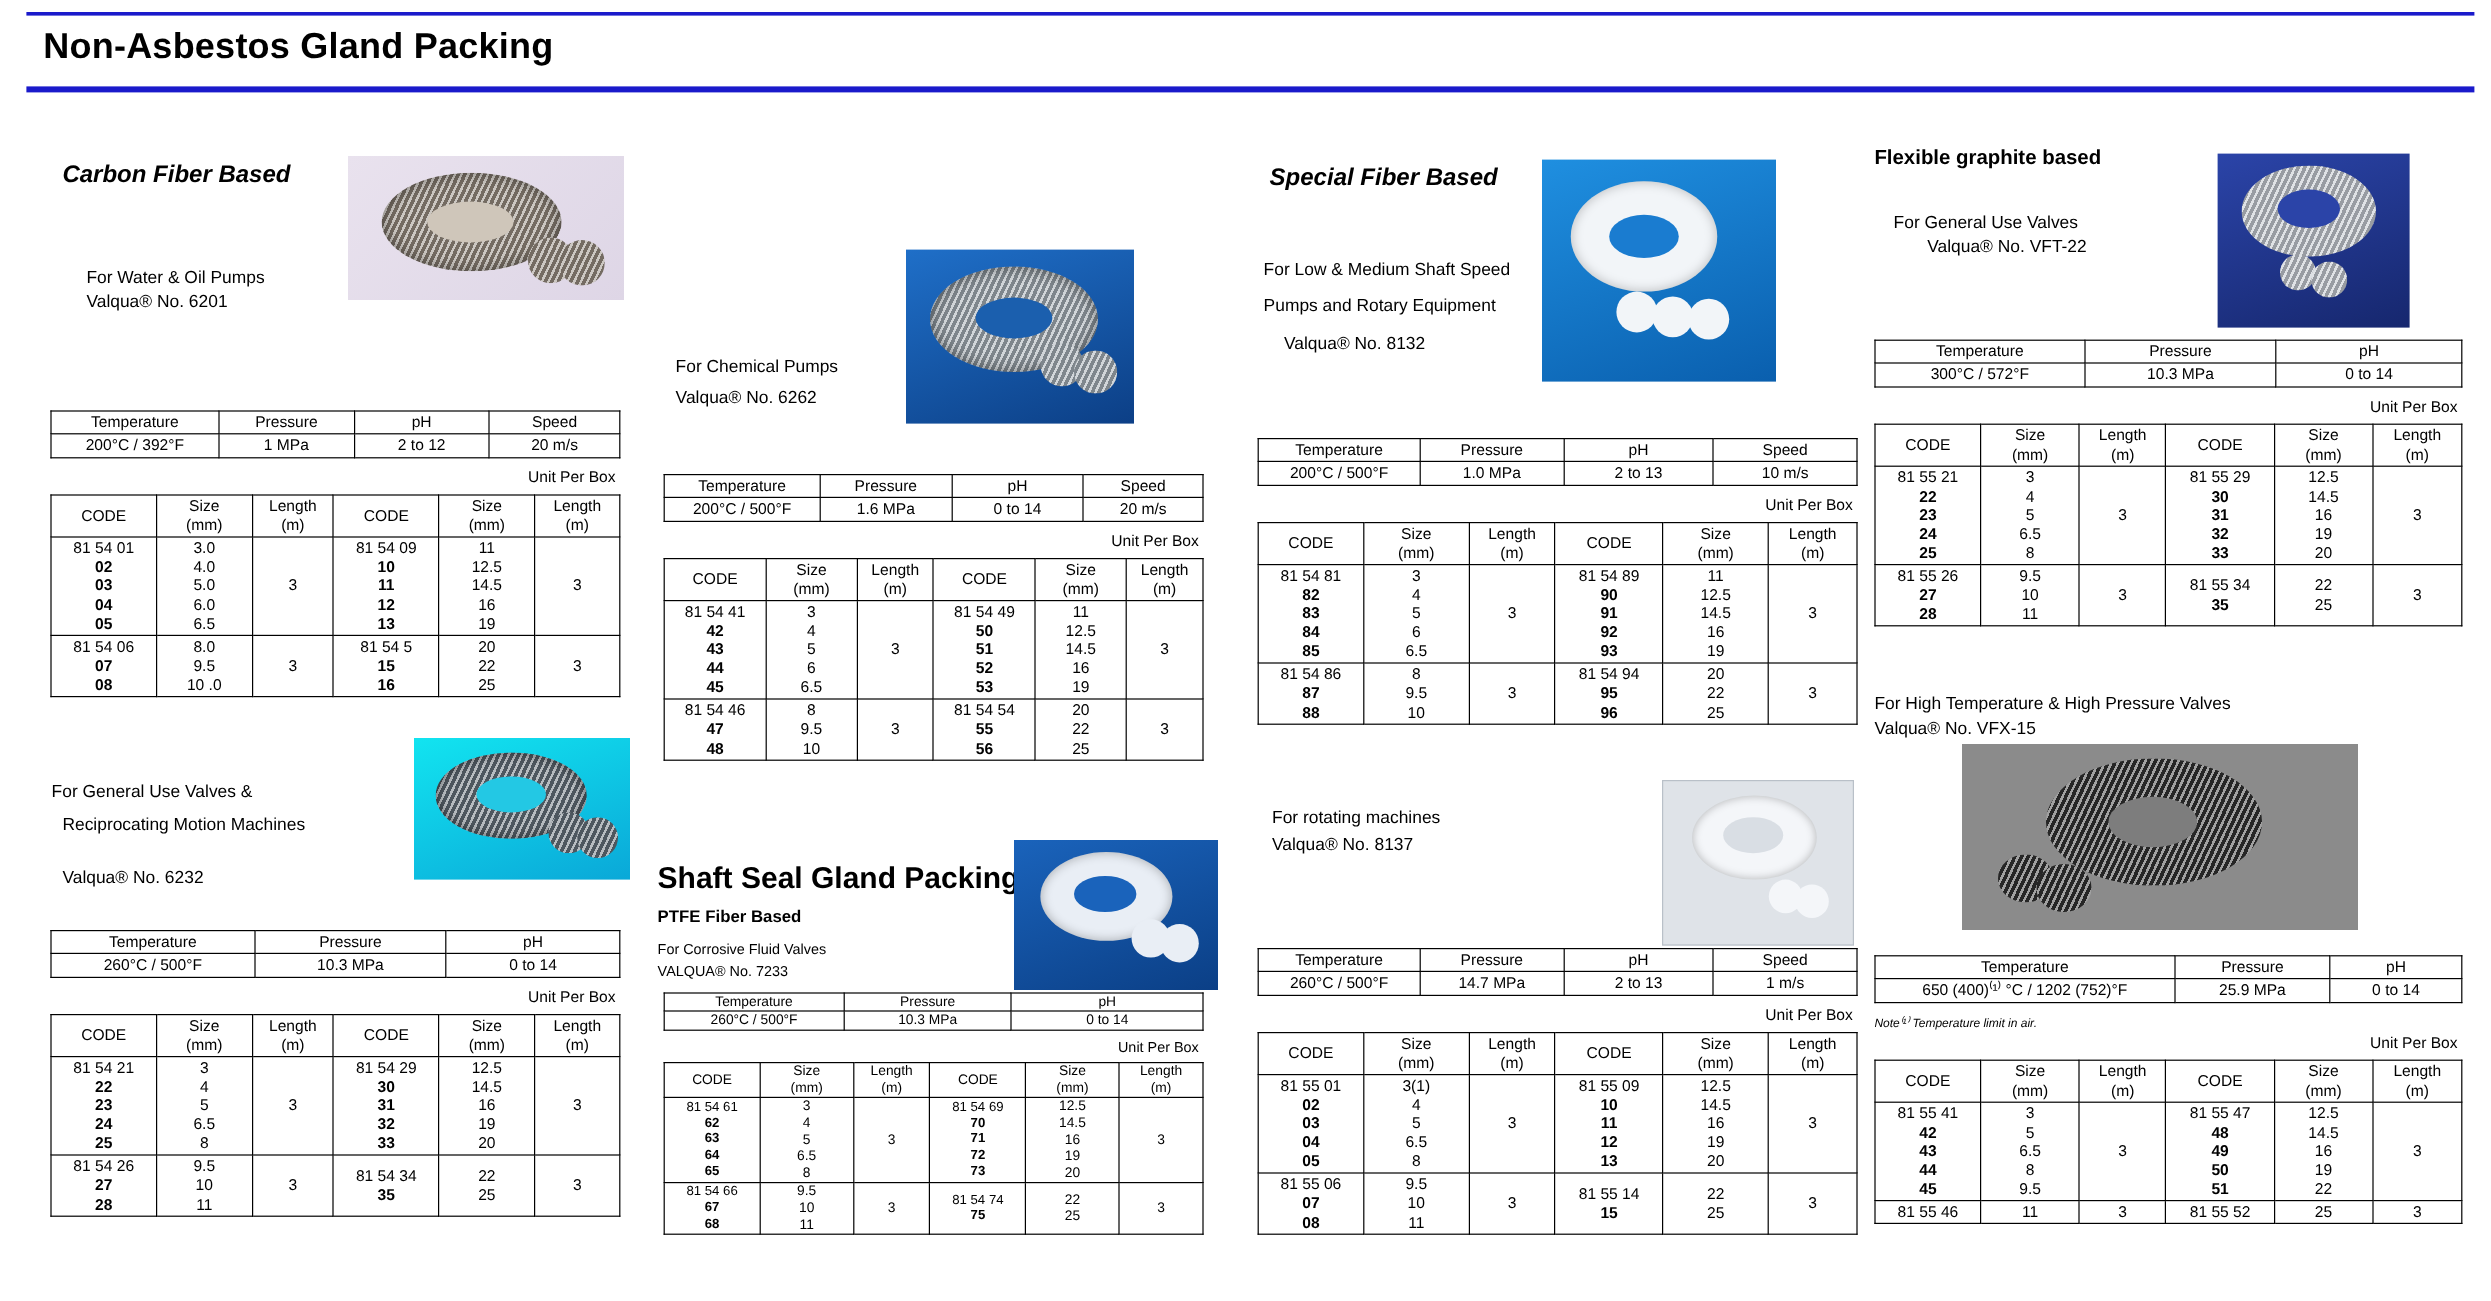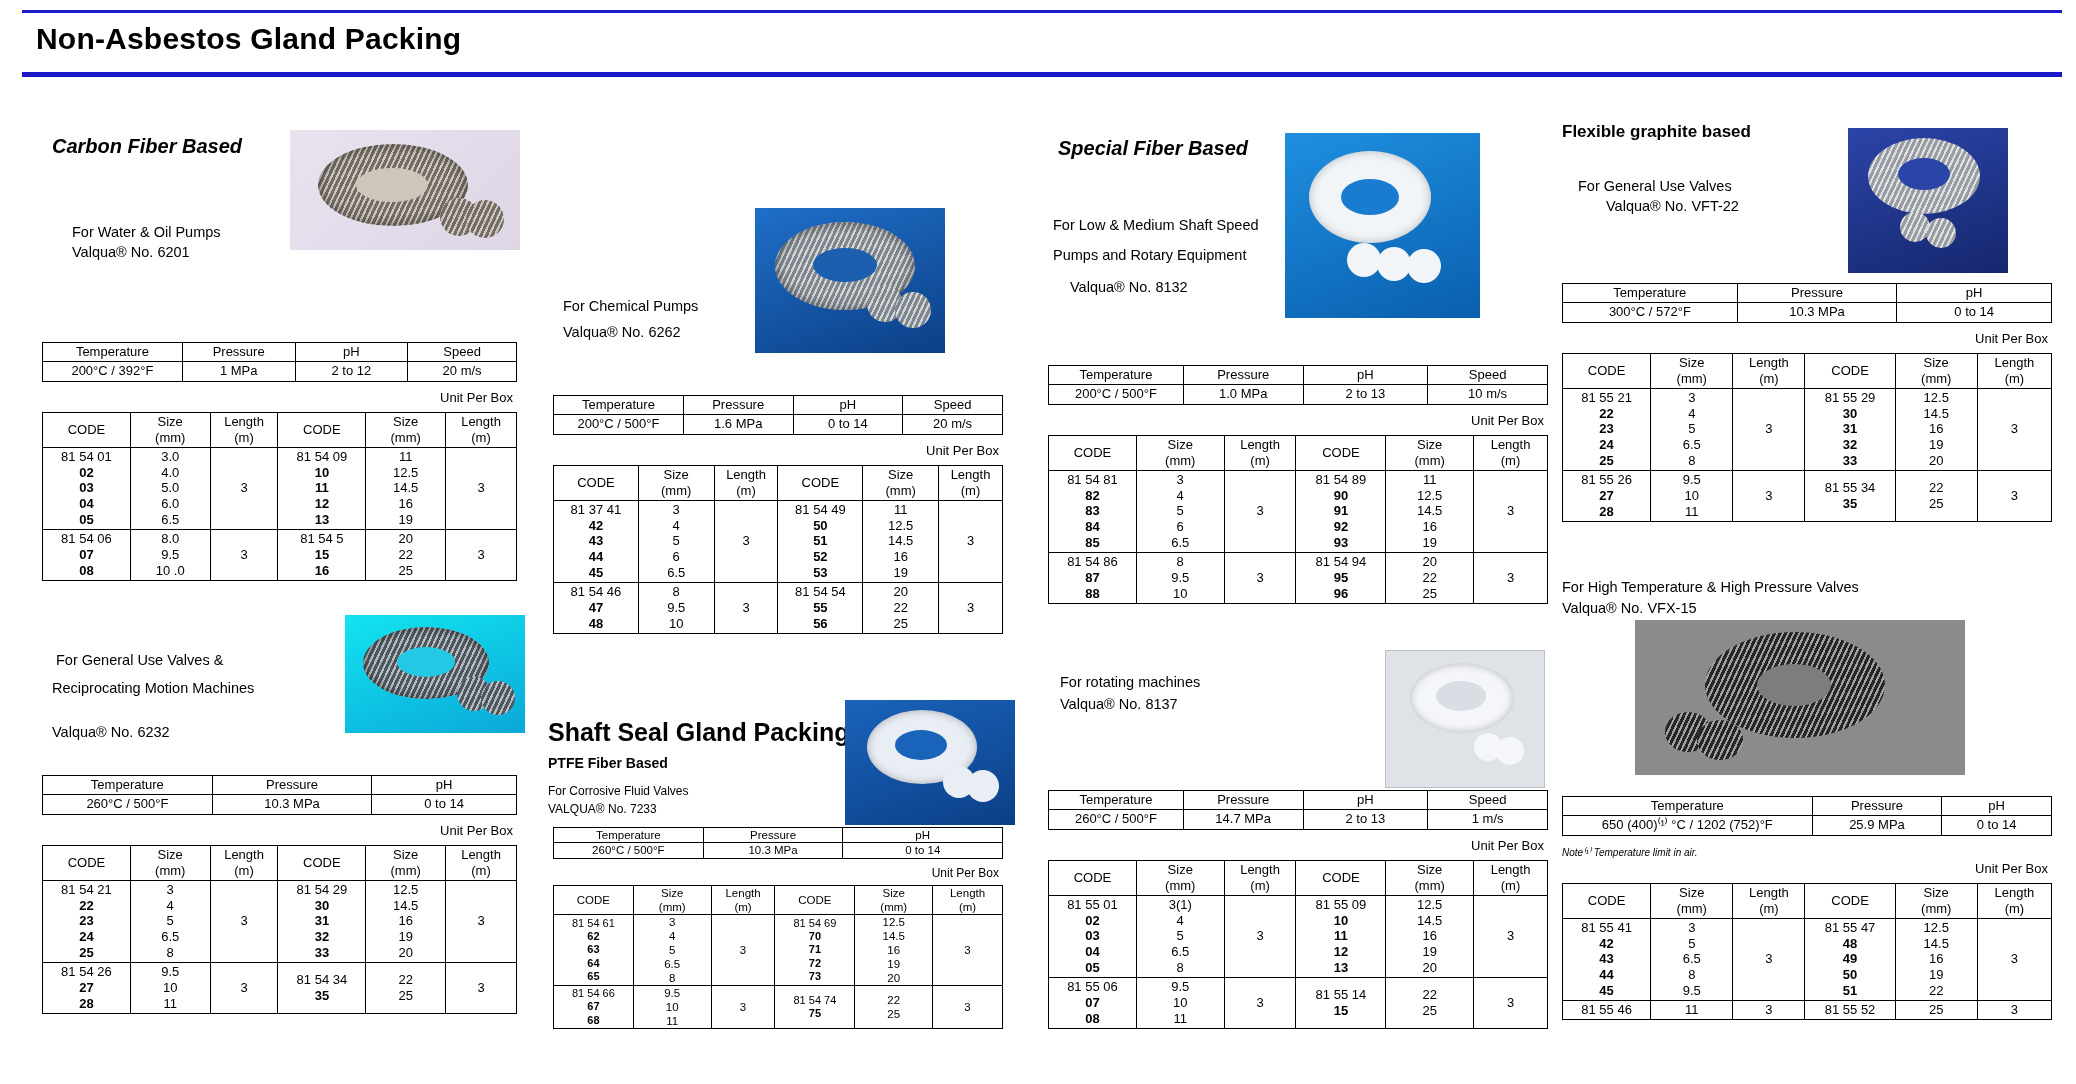--- a/index.html
+++ b/index.html
@@ -208,21 +208,21 @@
   </tbody>
     </table>
 
   <div class="photo" style="left:345px; top:615px; width:180px; height:118px; background:linear-gradient(160deg,#12e4f0,#0aa8d8);">
     <div class="coil ph-rope" style="left:18px; top:12px; width:126px; height:72px; background-color:#5f6a74; box-shadow:inset 0 0 10px rgba(0,0,0,.5);"></div>
     <div class="coil" style="left:52px; top:32px; width:58px; height:30px; background:#23c8e4;"></div>
     <div class="coil ph-rope" style="left:112px; top:62px; width:34px; height:34px; background-color:#5f6a74;"></div>
     <div class="coil ph-rope" style="left:136px; top:66px; width:34px; height:34px; background-color:#5f6a74;"></div>
   </div>
 
-  <div class="abs cap" style="left:56px; top:650px;">For General Use Valves &amp;</div>
+  <div class="abs cap" style="left:43px; top:650px;">For General Use Valves &amp;</div>
   <div class="abs cap" style="left:52px; top:678px;">Reciprocating Motion Machines</div>
   <div class="abs cap" style="left:52px; top:722px;">Valqua® No. 6232</div>
 
   <table class="t" style="position:absolute; left:42px; top:775px; width:475px;">
     <tbody>
         <tr>
       <th style="width:170px;">Temperature</th>
       <th style="width:160px;">Pressure</th>
       <th style="width:145px;">pH</th>
     </tr>
@@ -370,21 +370,21 @@
       <th style="width:76px;">
             <div class="stack">Size<br>(mm)</div>
           </th>
       <th style="width:64px;">
             <div class="stack">Length<br>(m)</div>
           </th>
     </tr>
     <tr>
       <td class="codecell">
             <div class="stack">
-        <span>81 37 41</span>
+        <span>81 54 41</span>
         <span class="sub">42</span>
         <span class="sub">43</span>
         <span class="sub">44</span>
         <span class="sub">45</span>
       </div>
           </td>
       <td class="lft">
             <div class="stack">
         <span>3</span><br>
         <span>4</span><br>

